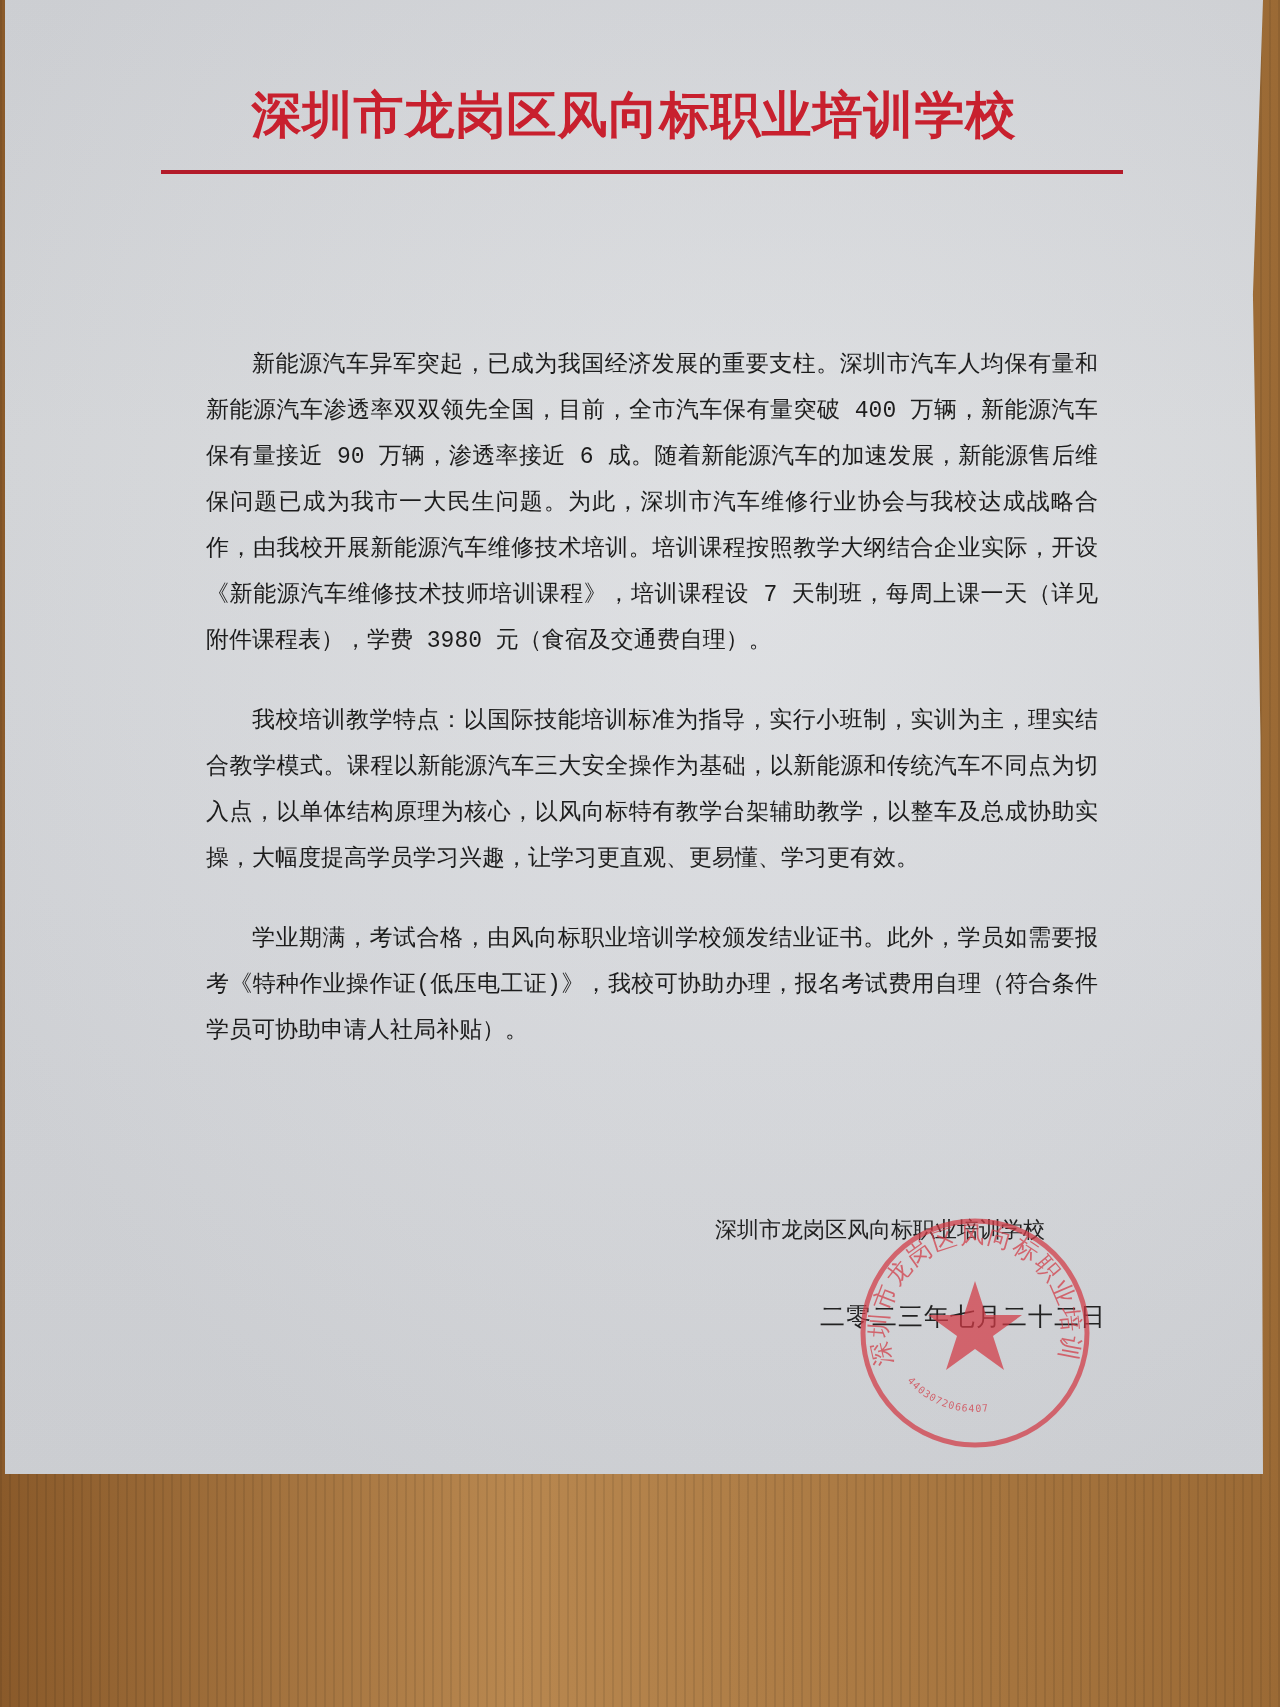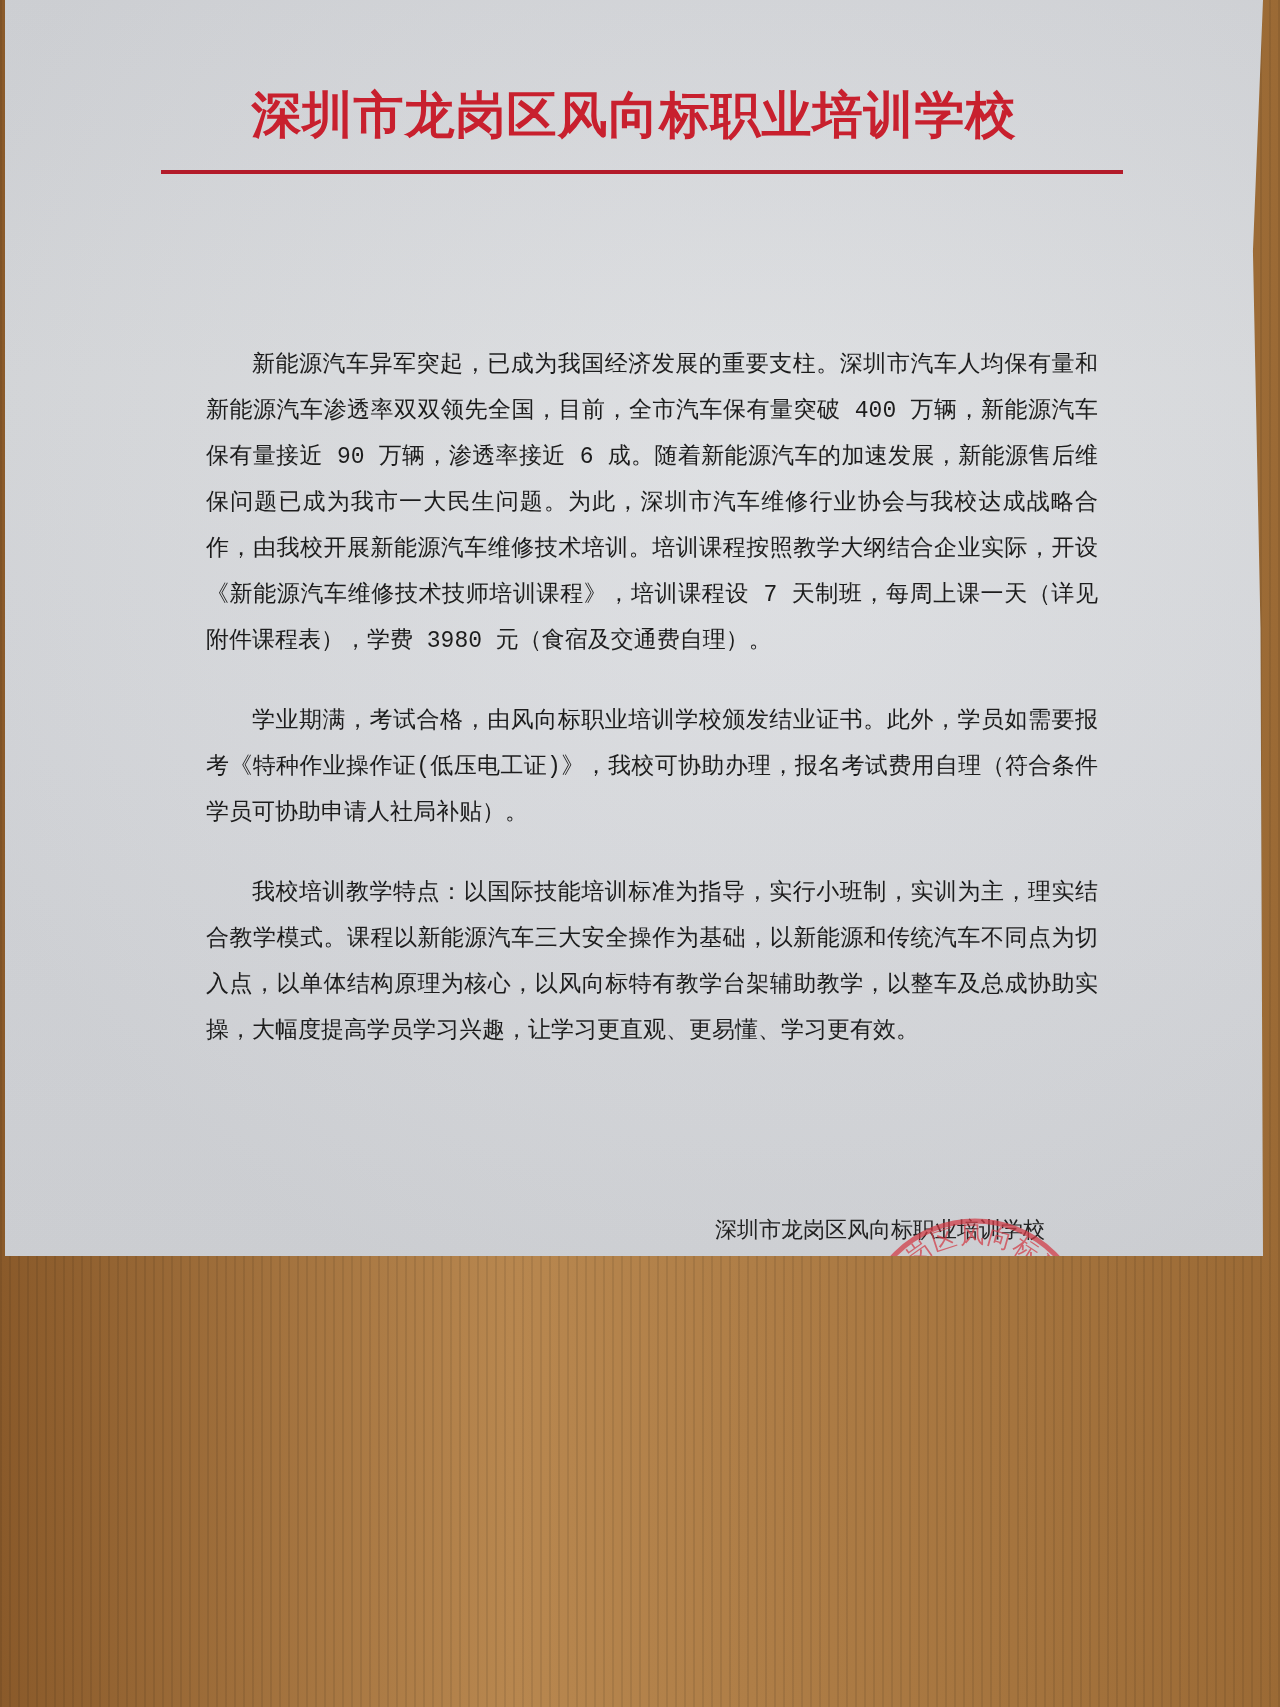--- a/index.html
+++ b/index.html
@@ -19,21 +19,21 @@
       inset: 0;
       background:
         repeating-linear-gradient(90deg, rgba(0,0,0,0.08) 0 2px, transparent 2px 9px),
         linear-gradient(90deg, #8a5a2a, #b8874f 40%, #9b6a35);
     }
     .paper {
       position: absolute;
       left: 5px;
       top: 0;
       width: 1258px;
-      height: 1256px;
+      height: 1474px;
       background: linear-gradient(180deg, #d3d5d9 0%, #d8dadd 30%, #d6d8dc 60%, #d2d4d8 100%);
       clip-path: polygon(0 0, 100% 0, 99.2% 20%, 99.8% 50%, 100% 100%, 0 100%);
     }
     .shade {
       position: absolute;
       inset: 0;
       background: radial-gradient(ellipse at 60% 40%, rgba(255,255,255,0.18), rgba(0,0,0,0.03) 80%);
       pointer-events: none;
     }
     .letterhead {
@@ -123,22 +123,22 @@
 
 <div class="paper">
   <div class="shade"></div>
 
   <div class="letterhead">深圳市龙岗区风向标职业培训学校</div>
   <div class="red-rule"></div>
 
 
   <div class="body-text">
     <p class="para p1">新能源汽车异军突起，已成为我国经济发展的重要支柱。深圳市汽车人均保有量和新能源汽车渗透率双双领先全国，目前，全市汽车保有量突破 400 万辆，新能源汽车保有量接近 90 万辆，渗透率接近 6 成。随着新能源汽车的加速发展，新能源售后维保问题已成为我市一大民生问题。为此，深圳市汽车维修行业协会与我校达成战略合作，由我校开展新能源汽车维修技术培训。培训课程按照教学大纲结合企业实际，开设《新能源汽车维修技术技师培训课程》，培训课程设 7 天制班，每周上课一天（详见附件课程表），学费 3980 元（食宿及交通费自理）。</p>
+    <p class="para p2">我校培训教学特点：以国际技能培训标准为指导，实行小班制，实训为主，理实结合教学模式。课程以新能源汽车三大安全操作为基础，以新能源和传统汽车不同点为切入点，以单体结构原理为核心，以风向标特有教学台架辅助教学，以整车及总成协助实操，大幅度提高学员学习兴趣，让学习更直观、更易懂、学习更有效。</p>
     <p class="para p3">学业期满，考试合格，由风向标职业培训学校颁发结业证书。此外，学员如需要报考《特种作业操作证(低压电工证)》，我校可协助办理，报名考试费用自理（符合条件学员可协助申请人社局补贴）。</p>
-    <p class="para p2">我校培训教学特点：以国际技能培训标准为指导，实行小班制，实训为主，理实结合教学模式。课程以新能源汽车三大安全操作为基础，以新能源和传统汽车不同点为切入点，以单体结构原理为核心，以风向标特有教学台架辅助教学，以整车及总成协助实操，大幅度提高学员学习兴趣，让学习更直观、更易懂、学习更有效。</p>
   </div>
 
   <div class="sign-org">深圳市龙岗区风向标职业培训学校</div>
   <div class="sign-date">二零二三年七月二十二日</div>
 
   <svg class="seal" viewBox="0 0 240 240">
     <defs>
       <path id="sealArc" d="M 38 150 A 88 88 0 1 1 202 150"></path>
       <path id="codeArc" d="M 52 168 A 90 90 0 0 0 188 168"></path>
     </defs>

